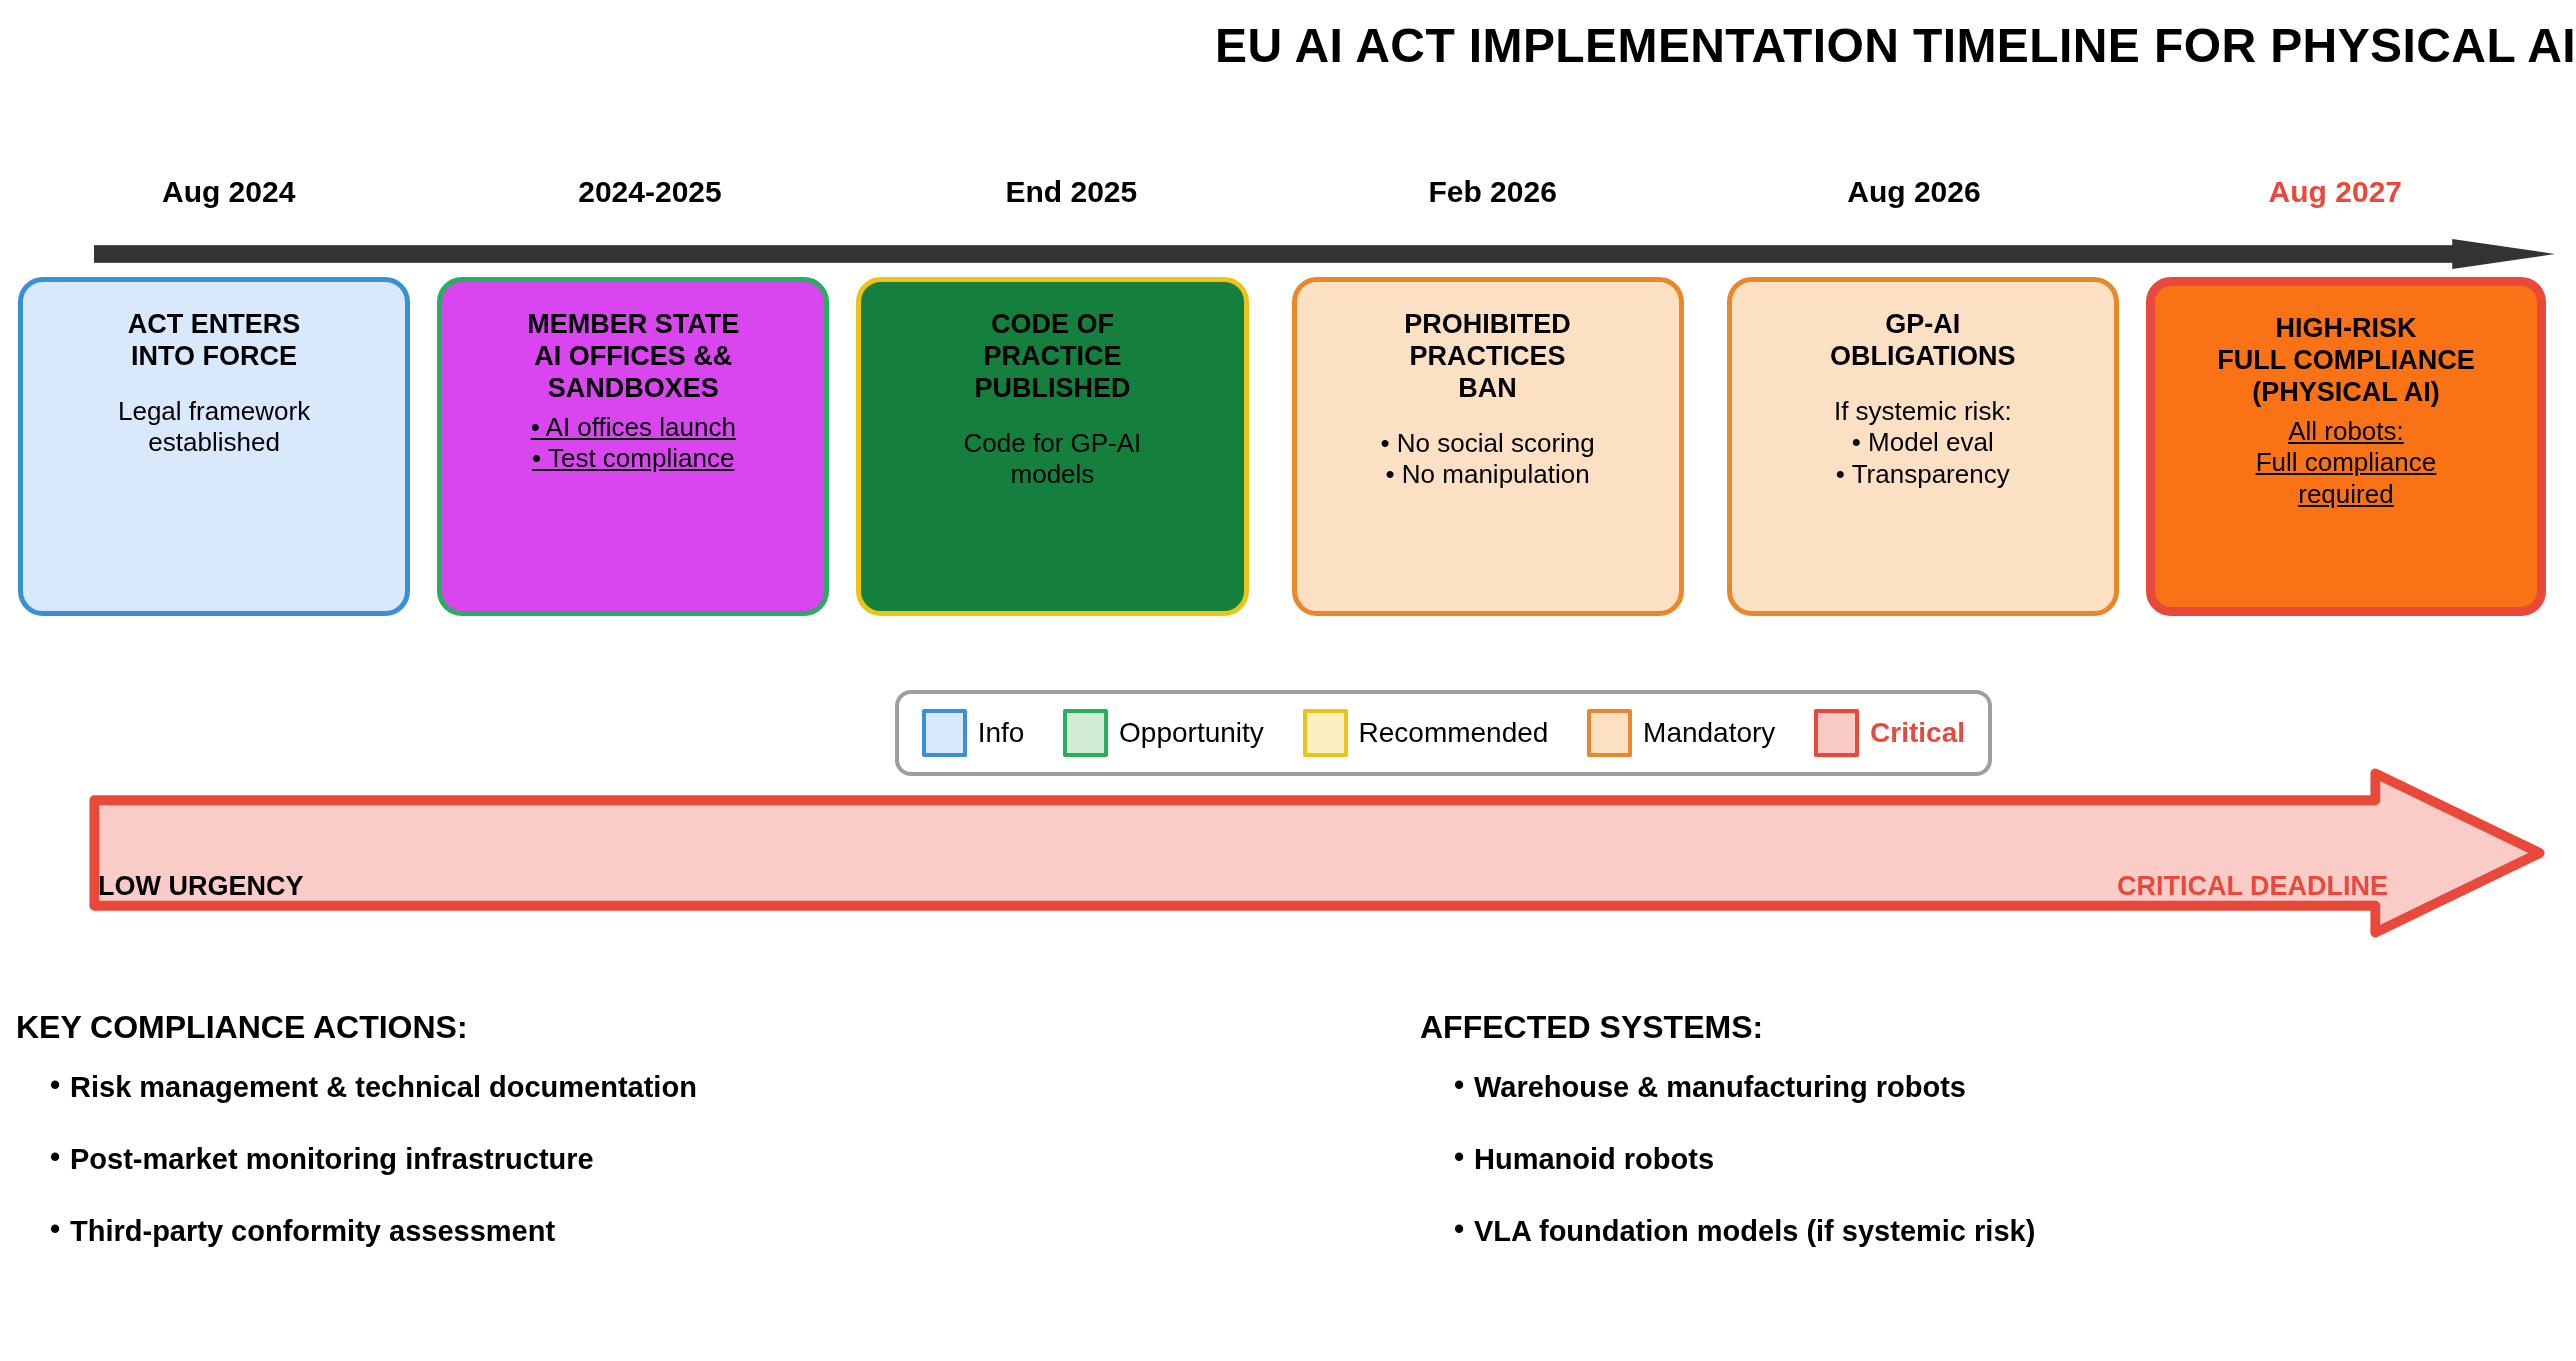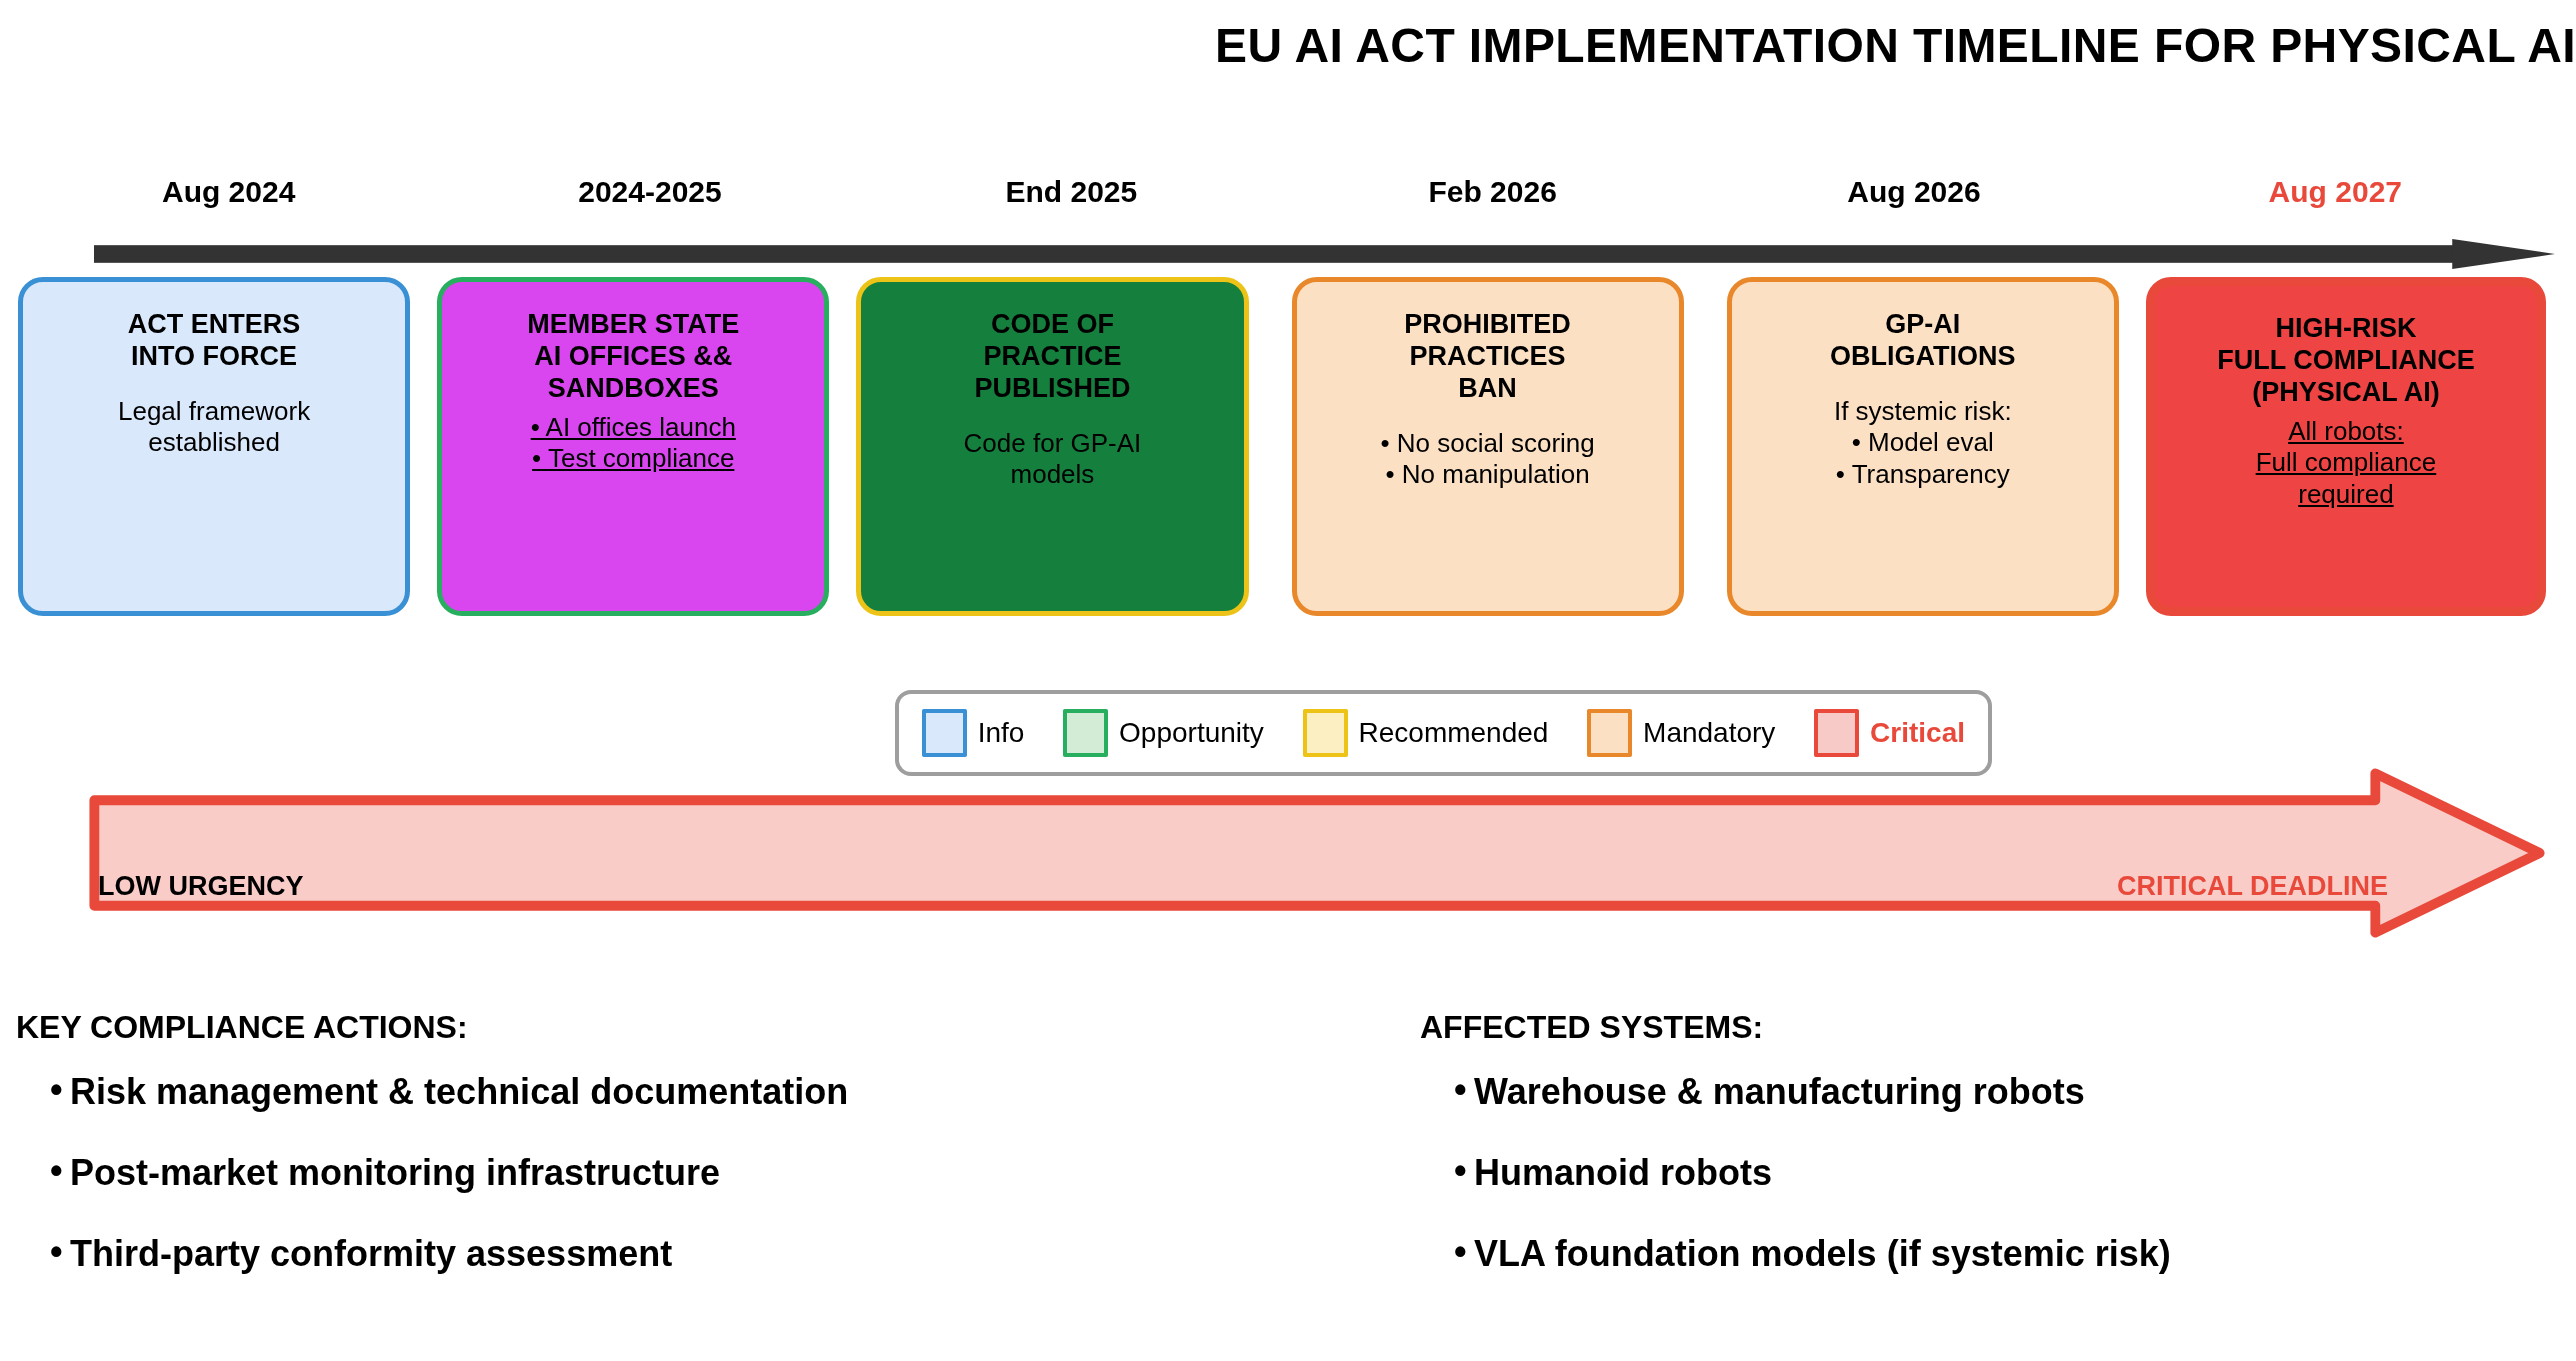--- a/index.html
+++ b/index.html
@@ -93,21 +93,21 @@
     white-space: pre-line;
     margin-top: 23px;
   }
   .milestone-card.compact .card-body { margin-top: 7px; text-decoration: underline; }
 
   
   .cat-info        { background: #d9e8fa; border: 5.4px solid #3a90d4; }
   .cat-opportunity { background: #d946ef; border: 5.4px solid #28ae5f; text-align: center; }
   .cat-recommended { background: #15803d; border: 5.4px solid #edc317; }
   .cat-mandatory   { background: #fce0c4; border: 5.4px solid #e8882a; margin-left: 16px; }
-  .cat-critical    { background: #ef4444; border: 9px solid #e8493a; }
+  .cat-critical    { background: #f97316; border: 9px solid #e8493a; }
 
   
   #legend {
     position: absolute;
     top: 690px;
     left: 895px;
     height: 86px;
     border: 4.5px solid #9e9e9e;
     border-radius: 16px;
     background: #ffffff;
@@ -185,21 +185,21 @@
     color: #000000;
     margin: 0 0 25px 0;
     white-space: nowrap;
   }
   .bullet-list {
     margin: 0;
     padding: 0;
     list-style: none;
   }
   .bullet-item {
-    font-size: 36px;
+    font-size: 29px;
     font-weight: bold;
     color: #000000;
     padding-left: 54px;
     margin-bottom: 39px;
     white-space: nowrap;
     position: relative;
   }
   .bullet-item::before {
     content: "\2022";
     position: absolute;

